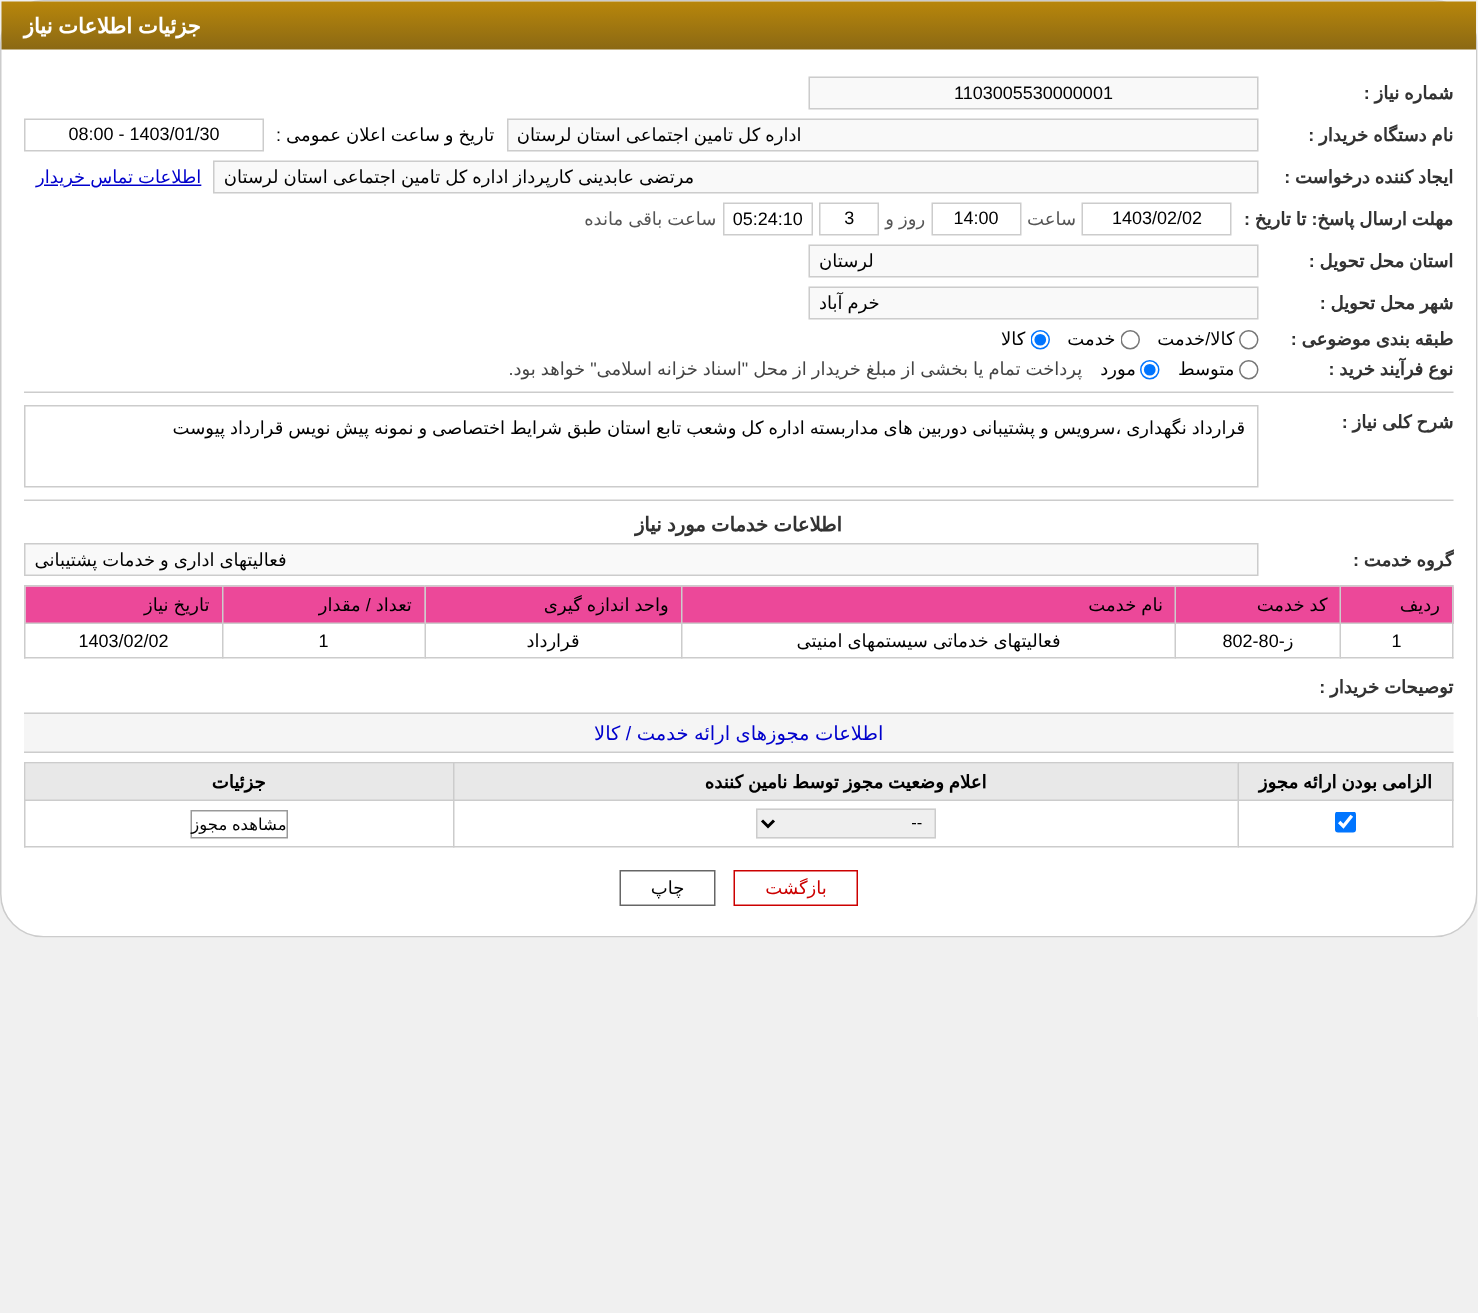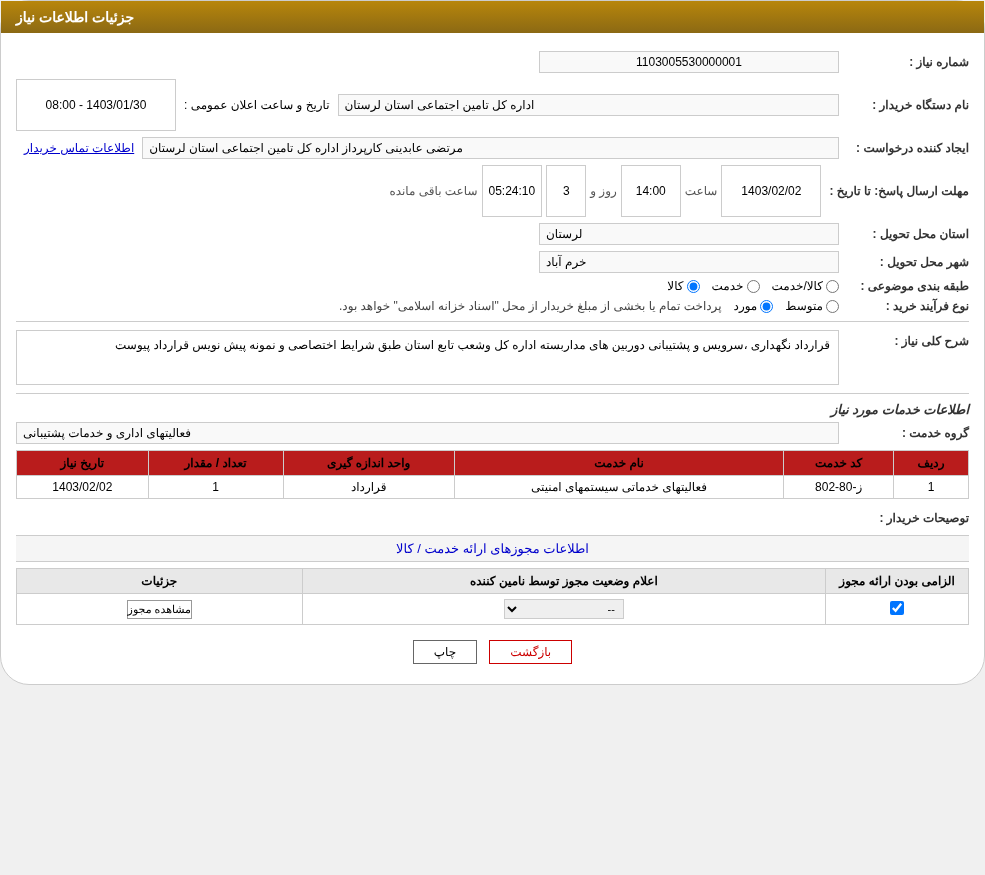--- a/index.html
+++ b/index.html
@@ -62,21 +62,21 @@
     }
     .date-time-row {
       display: flex;
       align-items: center;
       flex: 1;
       gap: 4px;
       direction: rtl;
     }
     .date-box {
       border: 1px solid #ccc;
-      padding: 18px 6px;
+      padding: 2px 6px;
       background: #fff;
       min-height: 22px;
     }
     .radio-group {
       display: flex;
       align-items: center;
       gap: 12px;
       flex: 1;
       direction: rtl;
     }
@@ -88,43 +88,42 @@
     .divider-line {
       border: none;
       border-top: 1px solid #ccc;
       margin: 8px 0;
     }
     .section-title {
       font-weight: bold;
       color: #333;
       font-size: 13px;
       margin: 8px 0 5px 0;
-      text-align: right;
-      font-style: italic;
+      text-align: center;
     }
     .desc-box {
       border: 1px solid #ccc;
       padding: 5px 8px;
       background: #fff;
       min-height: 55px;
       text-align: right;
       line-height: 1.6;
       width: 100%;
     }
     .table-container {
       width: 100%;
       border-collapse: collapse;
       margin-top: 6px;
     }
     .table-container th {
-      background: #b91c1c;
+      background: #ec4899;
       border: 1px solid #ccc;
       padding: 5px 8px;
-      text-align: center;
-      font-weight: bold;
+      text-align: right;
+      font-weight: normal;
     }
     .table-container td {
       border: 1px solid #ccc;
       padding: 4px 8px;
       text-align: center;
     }
     .buyer-notes {
       border: 1px solid #ccc;
       padding: 6px 8px;
       background: #fff;

